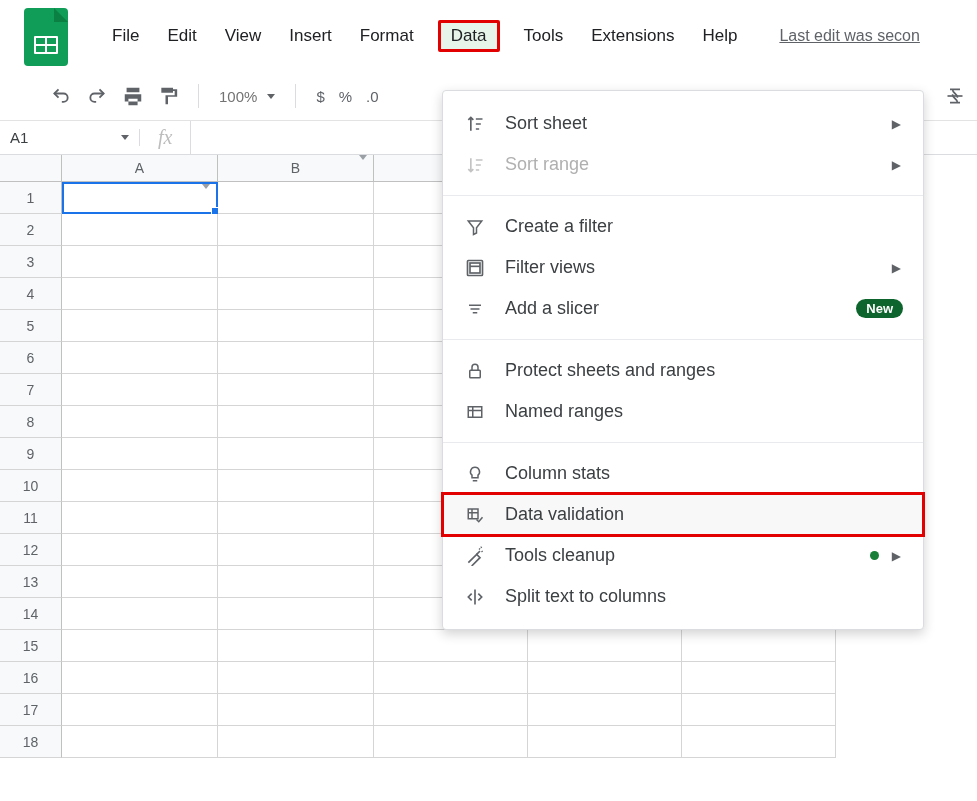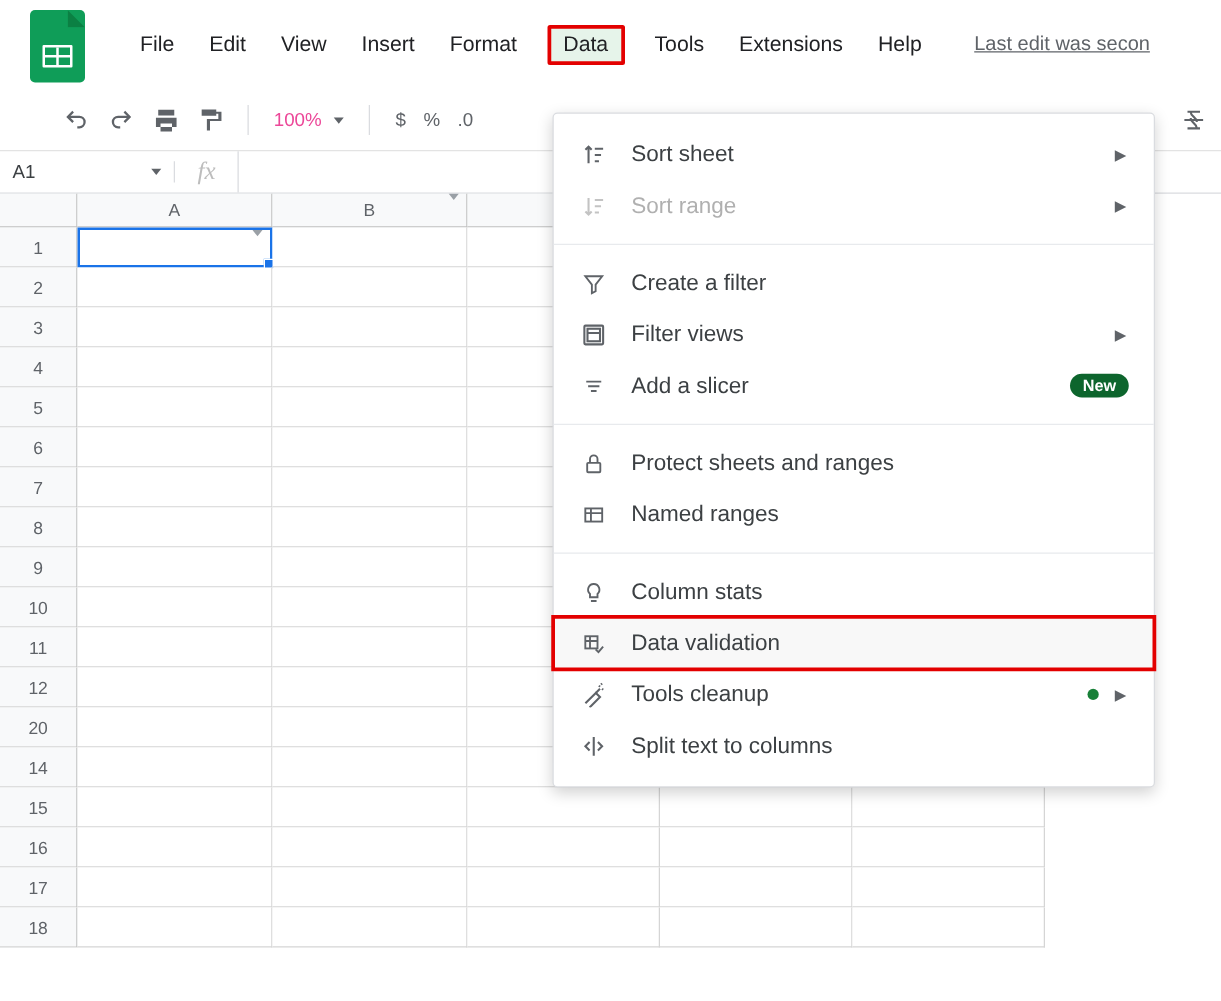--- a/index.html
+++ b/index.html
@@ -53,21 +53,21 @@
   .last-edit { margin-left: 18px; color:#5f6368; text-decoration: underline; font-size:16px;}
 
   
   .toolbar {
     display:flex; align-items:center; gap:14px;
     padding: 18px 0 12px 50px;
     border-bottom:1px solid #e3e3e3;
     color:#5f6368; font-size:15px;
   }
   .toolbar .sep { width:1px; height:24px; background:#dadce0; margin:0 6px;}
-  .toolbar .zoom { display:flex; align-items:center; gap:10px; color:#ec4899;}
+  .toolbar .zoom { display:flex; align-items:center; gap:10px; color:#737373;}
   .toolbar .ico { display:flex; align-items:center; }
   .toolbar .strike { margin-left: 25px; }
 
   
   .formula-bar { display:flex; align-items:center; border-bottom:1px solid #dadce0; height:34px;}
   .namebox {
     width:140px; display:flex; align-items:center; justify-content:space-between;
     padding:0 10px; border-right:1px solid #dadce0; font-size:15px; color:#3c4043;
   }
   .fx { font-family: Georgia, serif; font-style: italic; font-size: 20px; color:#bdbdbd; padding:0 18px; border-right:1px solid #dadce0; height:100%; display:flex; align-items:center;}
@@ -329,21 +329,21 @@
       </div>
       <div class="row">
         <div class="row-head">12</div>
         <div class="cell" style="width:156px"></div>
         <div class="cell" style="width:156px"></div>
         <div class="cell" style="width:154px"></div>
         <div class="cell" style="width:154px"></div>
         <div class="cell" style="width:154px"></div>
       </div>
       <div class="row">
-        <div class="row-head">20</div>
+        <div class="row-head">13</div>
         <div class="cell" style="width:156px"></div>
         <div class="cell" style="width:156px"></div>
         <div class="cell" style="width:154px"></div>
         <div class="cell" style="width:154px"></div>
         <div class="cell" style="width:154px"></div>
       </div>
       <div class="row">
         <div class="row-head">14</div>
         <div class="cell" style="width:156px"></div>
         <div class="cell" style="width:156px"></div>

